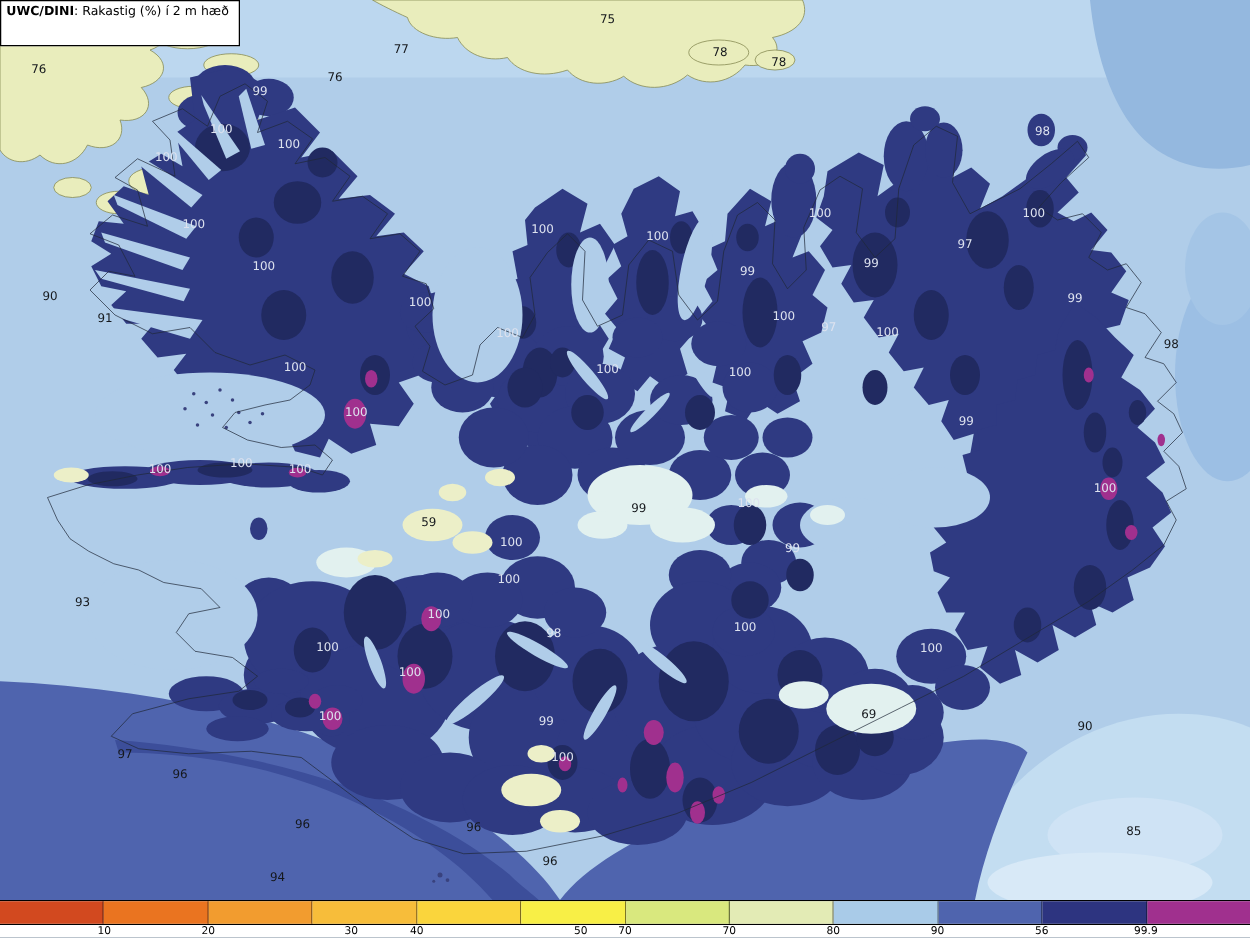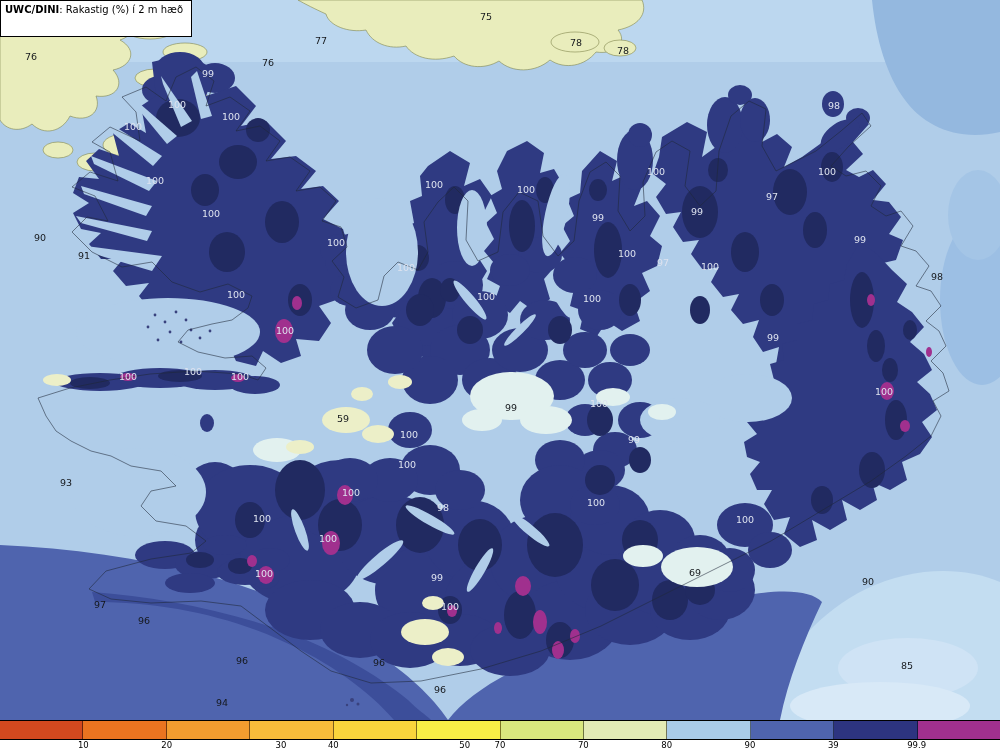--- a/index.html
+++ b/index.html
@@ -393,18 +393,18 @@
     <div class="cbticks">
         <span class="cbtick" style="left: 8.33333%;">10</span>
         <span class="cbtick" style="left: 16.6667%;">20</span>
         <span class="cbtick" style="left: 25%; margin-left: 31px;">30</span>
         <span class="cbtick" style="left: 33.3333%; text-align: center;">40</span>
         <span class="cbtick" style="left: 41.6667%; margin-left: 48px;">50</span>
         <span class="cbtick" style="left: 50%;">70</span>
         <span class="cbtick" style="left: 58.3333%;">70</span>
         <span class="cbtick" style="left: 66.6667%;">80</span>
         <span class="cbtick" style="left: 75%;">90</span>
-        <span class="cbtick" style="left: 83.3333%;">39</span>
+        <span class="cbtick" style="left: 83.3333%;">56</span>
         <span class="cbtick" style="left: 91.6667%;">99.9</span>
       </div>
   </div>
 
 </div>
 
 </body></html>

